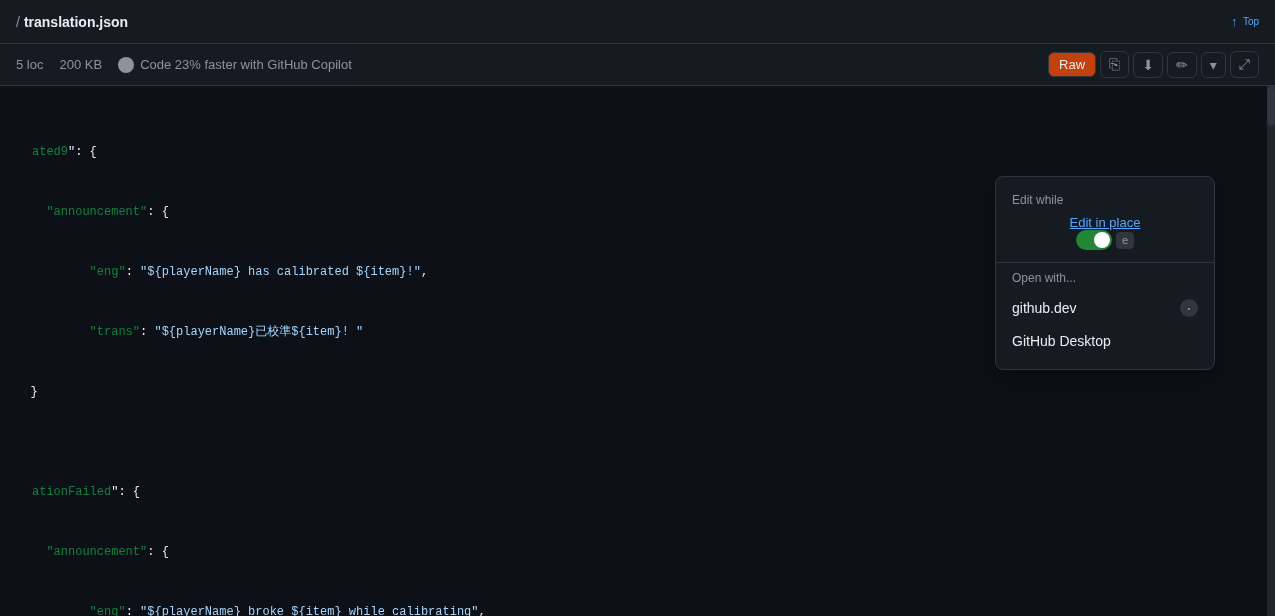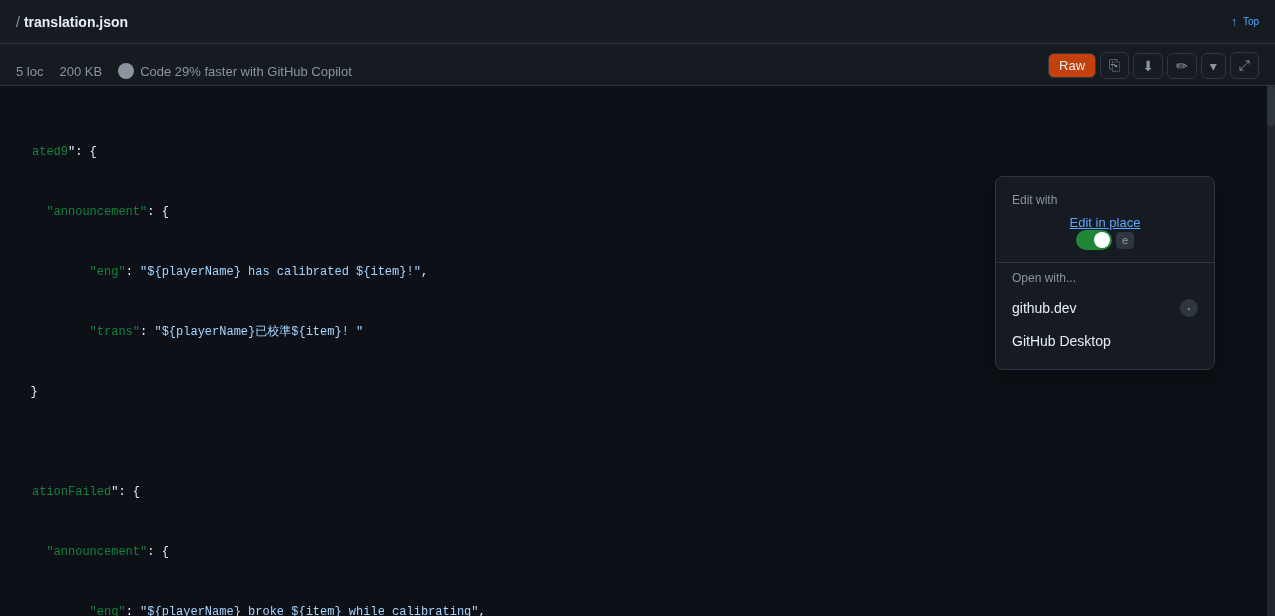--- a/index.html
+++ b/index.html
@@ -57,21 +57,21 @@
     }
 
     .top-action-label {
       color: #58a6ff;
       font-size: 10px;
     }
 
     
     .file-meta-bar {
       display: flex;
-      align-items: flex-end;
+      align-items: center;
       justify-content: space-between;
       background: #161b22;
       border-bottom: 1px solid #30363d;
       padding: 6px 16px;
       height: 42px;
     }
 
     .file-meta-left {
       display: flex;
       align-items: center;
@@ -302,21 +302,21 @@
     <span class="top-action-label">Top</span>
   </div>
 </div>
 
 <div class="file-meta-bar">
   <div class="file-meta-left">
     <span>5 loc</span>
     <span>200 KB</span>
     <div class="copilot-badge">
       <span class="copilot-icon">✦</span>
-      <span class="copilot-text">Code 29% faster with GitHub Copilot</span>
+      <span class="copilot-text">Code 23% faster with GitHub Copilot</span>
     </div>
   </div>
   <div class="file-meta-right">
     <button class="toolbar-btn">Raw</button>
     <button class="toolbar-btn-icon">⎘</button>
     <button class="toolbar-btn-icon">⬇</button>
     <button class="toolbar-btn-icon">✏</button>
     <button class="toolbar-btn-icon">▾</button>
     <button class="toolbar-btn-icon">⤢</button>
   </div>
@@ -345,21 +345,21 @@
     
     
     
     
     
   </div>
 
   <div class="dropdown-overlay">
 
     <div class="edit-file-section">
-      <div class="edit-file-title">Edit with</div>
+      <div class="edit-file-title">Edit while</div>
       <div class="edit-in-place-row">
         <span class="edit-in-place-link">Edit in place</span>
         <div class="toggle-group">
           <div class="toggle-on"></div>
           <span class="toggle-key-badge">e</span>
         </div>
       </div>
     </div>
 
     <div class="open-with-section">

